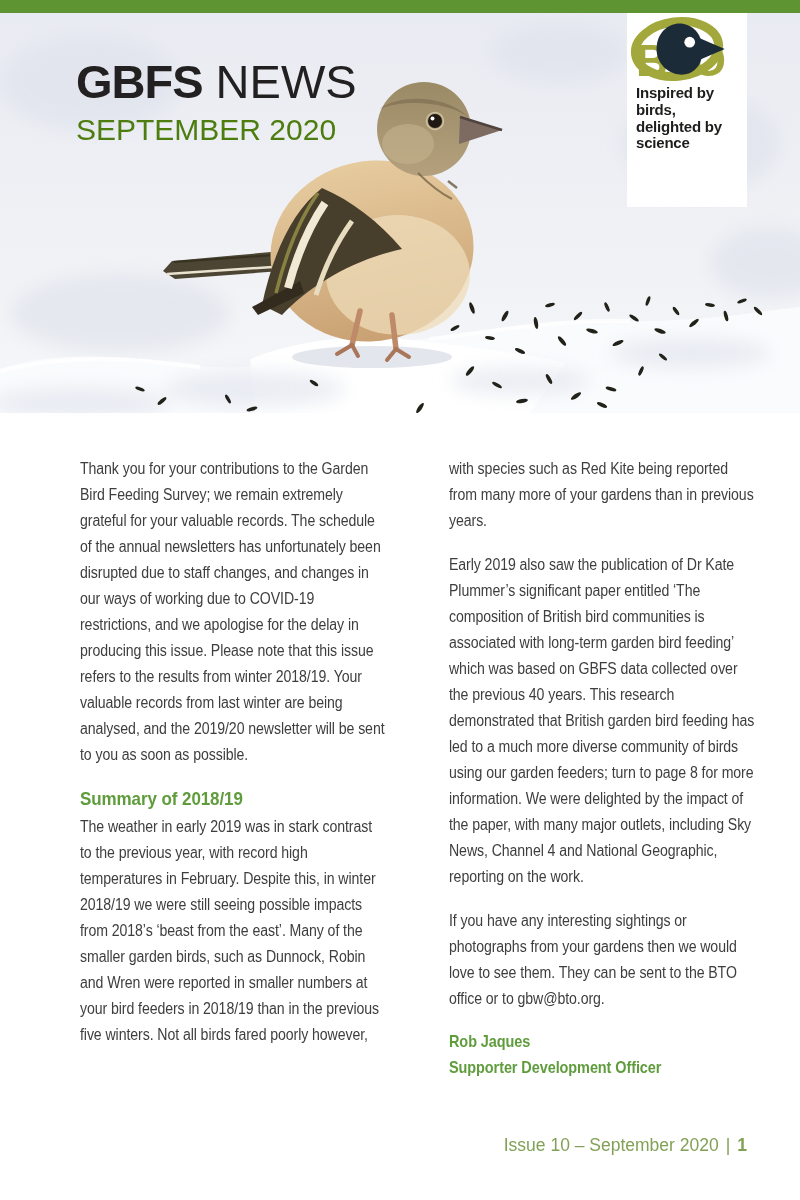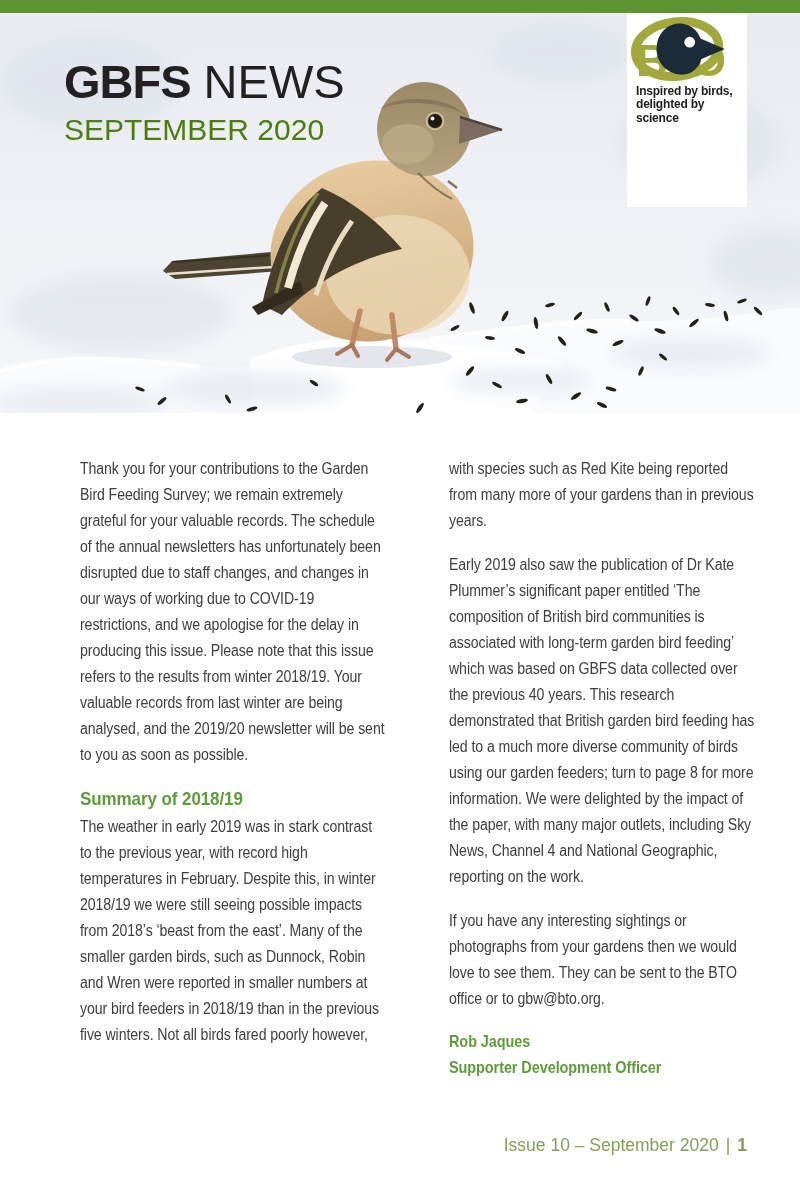--- a/index.html
+++ b/index.html
@@ -11,32 +11,32 @@
     --body-text:#3e3e3e;
   }
   html,body{margin:0;padding:0;background:#ffffff;}
   .page{
     position:relative;width:800px;height:1200px;overflow:hidden;background:#ffffff;
     font-family:"Liberation Sans",sans-serif;color:var(--body-text);
   }
   .topbar{position:absolute;left:0;top:0;width:800px;height:13px;background:var(--accent-green);}
   .hero{position:absolute;left:0;top:13px;width:800px;height:400px;overflow:hidden;}
   .hero svg{position:absolute;left:0;top:0;}
-  .title-block{position:absolute;left:64px;top:44px;}
+  .title-block{position:absolute;left:76px;top:44px;}
   .title-line{font-size:47px;line-height:50px;color:var(--title-color);letter-spacing:-1px;white-space:nowrap;}
   .title-bold{font-weight:700;}
   .title-light{font-weight:400;letter-spacing:0;}
   .subtitle{font-size:30px;font-weight:400;color:#4d7c0f;letter-spacing:0;margin-top:6px;white-space:nowrap;}
   .logo-box{
     position:absolute;right:53px;top:-1px;width:120px;height:195px;background:#ffffff;
     box-sizing:border-box;padding:27px 8px 0 9px;
   }
   .logo-mark{width:102px;height:76px;display:block;}
   .logo-word{color:var(--logo-olive);font-weight:700;font-size:44px;line-height:42px;letter-spacing:-1px;margin-top:1px;}
-  .logo-tagline{color:#1d1d1b;font-weight:700;font-size:12px;line-height:1.12;margin-top:3px;letter-spacing:-0.2px;}
+  .logo-tagline{color:#1d1d1b;font-weight:700;font-size:15px;line-height:1.12;margin-top:3px;letter-spacing:-0.2px;}
   .col{
     position:absolute;top:456px;width:342px;
     transform:scaleX(0.895);transform-origin:left top;
     font-size:15.8px;line-height:26px;color:var(--body-text);letter-spacing:-0.1px;
   }
   .col-left{left:80px;}
   .col-right{left:449px;}
   .col p{margin:0 0 18px 0;}
   .section-heading{
     color:var(--heading-green);font-weight:700;font-size:19px;line-height:25px;margin:6px 0 3px 0;

